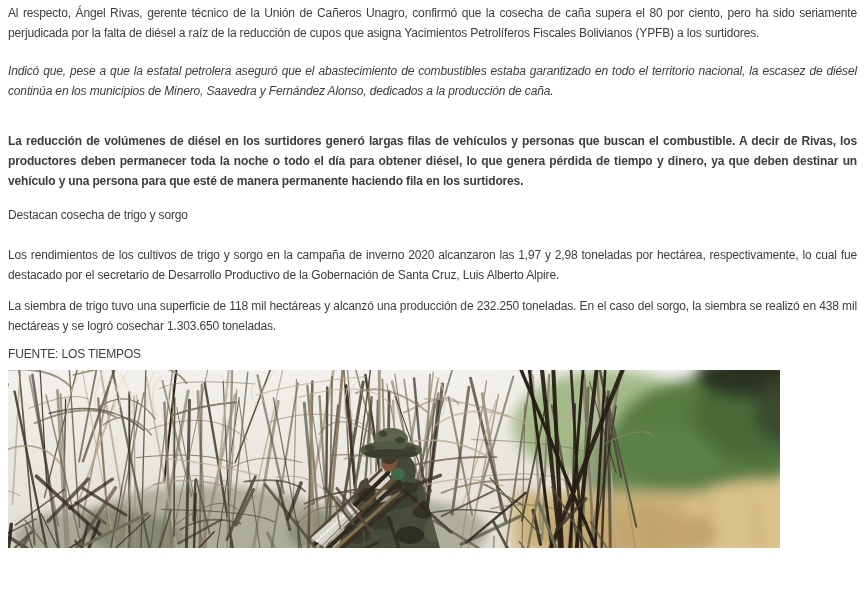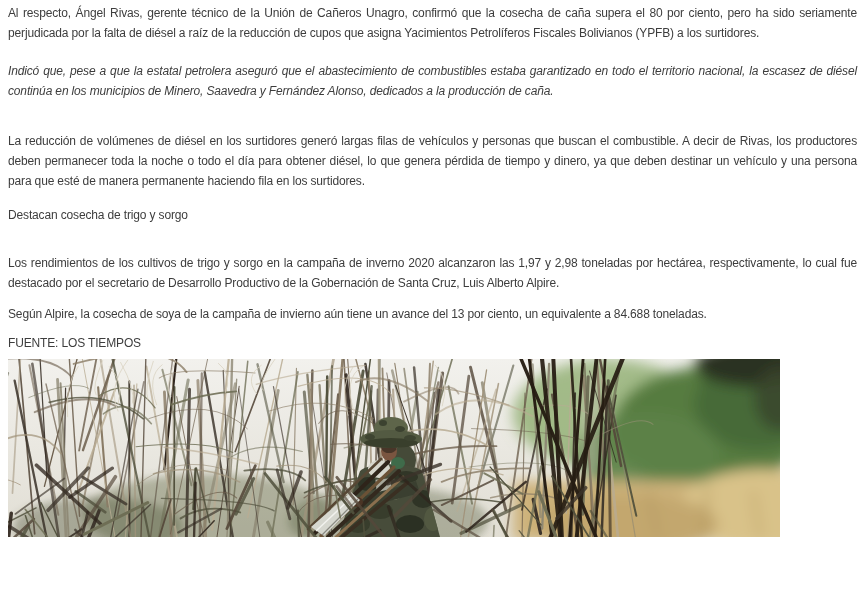--- a/index.html
+++ b/index.html
@@ -9,43 +9,43 @@
     font-family:"Liberation Sans", sans-serif;
     color:#3d3d3d;
   }
   .article{padding:3px 8px 0 8px;}
   .para{
     font-size:12px;line-height:20px;letter-spacing:-0.15px;
     text-align:justify;margin:0 0 14px 0;
   }
   .p1{margin-bottom:18px;}
   .p2{margin-bottom:30px;font-style:italic;}
-  .p3{}
-  .subhead{margin-bottom:28px;}
+  .p3{font-weight:bold;}
+  .subhead{margin-bottom:20px;}
   .p4{margin-bottom:11px;}
   .p5{margin-bottom:8px;}
   .p6{margin-bottom:9px;}
   .source{margin-bottom:6px;}
   .photo{
     margin:0;width:772px;height:178px;overflow:hidden;
     background:#eceae4;
   }
   .photo svg{display:block;}
 </style>
 </head>
 <body>
 
 <div class="page">
   <article class="article">
     <p class="para p1">Al respecto, Ángel Rivas, gerente técnico de la Unión de Cañeros Unagro, confirmó que la cosecha de caña supera el 80 por ciento, pero ha sido seriamente perjudicada por la falta de diésel a raíz de la reducción de cupos que asigna Yacimientos Petrolíferos Fiscales Bolivianos (YPFB) a los surtidores.</p>
     <p class="para p2">Indicó que, pese a que la estatal petrolera aseguró que el abastecimiento de combustibles estaba garantizado en todo el territorio nacional, la escasez de diésel continúa en los municipios de Minero, Saavedra y Fernández Alonso, dedicados a la producción de caña.</p>
     <p class="para p3">La reducción de volúmenes de diésel en los surtidores generó largas filas de vehículos y personas que buscan el combustible. A decir de Rivas, los productores deben permanecer toda la noche o todo el día para obtener diésel, lo que genera pérdida de tiempo y dinero, ya que deben destinar un vehículo y una persona para que esté de manera permanente haciendo fila en los surtidores.</p>
     <p class="para subhead">Destacan cosecha de trigo y sorgo</p>
     <p class="para p4">Los rendimientos de los cultivos de trigo y sorgo en la campaña de inverno 2020 alcanzaron las 1,97 y 2,98 toneladas por hectárea, respectivamente, lo cual fue destacado por el secretario de Desarrollo Productivo de la Gobernación de Santa Cruz, Luis Alberto Alpire.</p>
-    <p class="para p6">Según Alpire, la cosecha de soya de la campaña de invierno aún tiene un avance del 13 por ciento, un equivalente a 84.688 toneladas.</p>
+    <p class="para p5">La siembra de trigo tuvo una superficie de 118 mil hectáreas y alcanzó una producción de 232.250 toneladas. En el caso del sorgo, la siembra se realizó en 438 mil hectáreas y se logró cosechar 1.303.650 toneladas.</p>
     <p class="para source">FUENTE: LOS TIEMPOS</p>
 
     <figure class="photo">
       <svg id="photo-svg" width="772" height="178" viewBox="0 0 772 178">
         <defs>
           <linearGradient id="skyGrad" x1="0" y1="0" x2="0" y2="1">
             <stop offset="0" stop-color="#f2f1ed"></stop>
             <stop offset="1" stop-color="#e1ded4"></stop>
           </linearGradient>
           <filter id="blur7" x="-30%" y="-30%" width="160%" height="160%">

